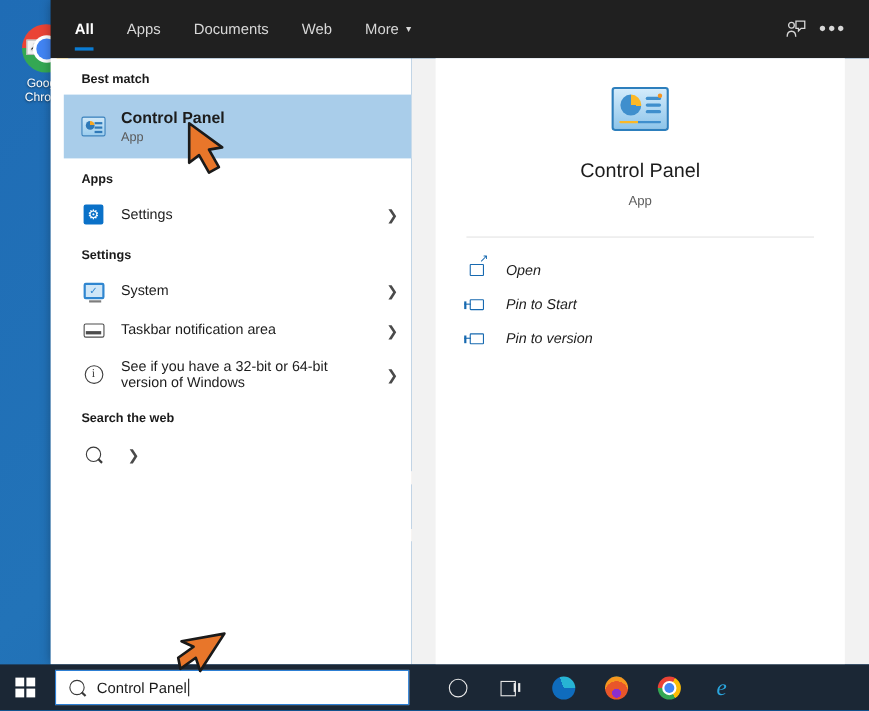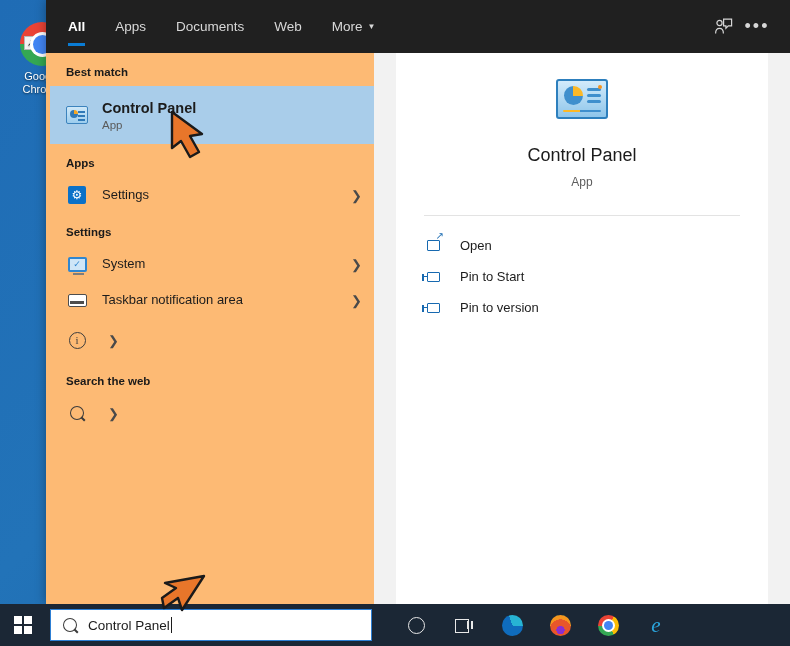--- a/index.html
+++ b/index.html
@@ -71,22 +71,22 @@
   .header-btn {
     color: #d6d6d6; display: flex; align-items: center; justify-content: center;
     width: 34px; height: 34px; cursor: default;
   }
   #ellipsis-button { font-size: 18px; letter-spacing: 2px; }
 
   #panel-body { flex: 1; display: flex; min-height: 0; position: relative; }
 
   
   #results-column {
-    width: 328px; background: #fdba74; flex: none;
-    padding: 0 0 8px 4px; position: relative; z-index: 2;
+    width: 328px; background: #ffffff; flex: none;
+    padding: 0 0 8px 12px; position: relative; z-index: 2;
   }
   .section-head {
     font-size: 11.5px; font-weight: bold; color: #1a1a1a;
     padding: 13px 0 8px 16px;
   }
   .result-row {
     display: flex; align-items: center; gap: 14px;
     padding: 0 12px 0 16px; height: 36px; cursor: default;
   }
   .result-row.best {
@@ -200,21 +200,21 @@
   }
   #action-list { padding: 14px 0 0 0; }
   .action-row {
     display: flex; align-items: center; gap: 17px;
     padding: 0 28px; height: 31px; cursor: default;
   }
   .action-icon {
     width: 19px; flex: none; display: flex; align-items: center; justify-content: center;
     color: #1769b0;
   }
-  .action-label { font-size: 13px; color: #1c1c1c; }
+  .action-label { font-size: 13px; color: #1c1c1c; font-style: italic; }
 
   
   .icon-open {
     width: 13px; height: 11px; border: 1.5px solid #1769b0; border-radius: 1px;
     position: relative;
   }
   .icon-open::after {
     content: "↗"; position: absolute; right: -5px; top: -10px;
     font-size: 10px; color: #1769b0; line-height: 1;
   }
@@ -427,20 +427,23 @@
           <div class="taskbar-icon"></div>
         </div>
         <div class="row-text">
           <div class="row-title">Taskbar notification area</div>
         </div>
         <div class="chevron">❯</div>
       </div>
       <div class="result-row two-line">
         <div class="row-icon">
           <div class="info-icon">i</div>
+        </div>
+        <div class="row-text">
+          <div class="row-title">See if you have a 32-bit or 64-bit version of Windows</div>
         </div>
         <div class="chevron">❯</div>
       </div>
 
       <div class="section-head">Search the web</div>
       <div class="result-row">
         <div class="row-icon">
           <div class="magnifier"></div>
         </div>
         <div class="chevron">❯</div>

